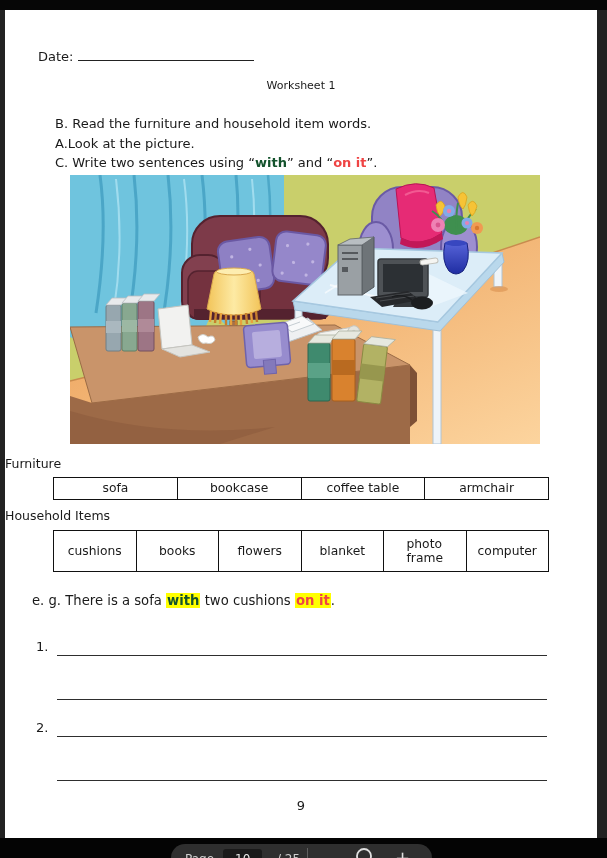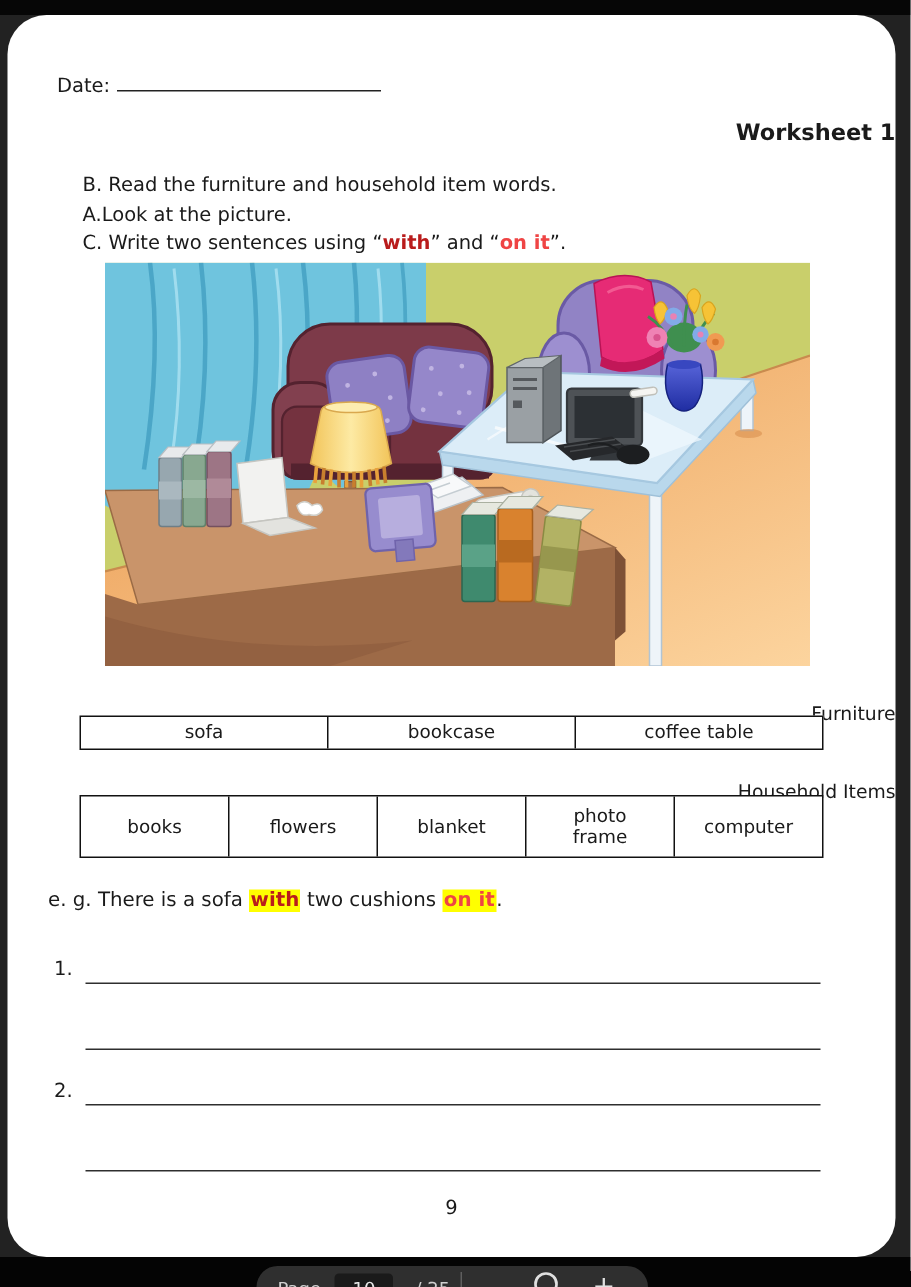--- a/index.html
+++ b/index.html
@@ -5,39 +5,39 @@
   html,body { margin:0; padding:0; }
   body {
     width:607px; height:858px; position:relative; overflow:hidden;
     background:#222222; font-family:"DejaVu Sans", sans-serif;
   }
   .band-top { position:absolute; left:0; top:0; width:607px; height:10px; background:#060606; z-index:2; }
   .band-bottom { position:absolute; left:0; top:838px; width:607px; height:20px; background:#040404; z-index:2; }
 
   .page {
     position:absolute; left:5px; top:10px; width:592px; height:828px;
-    background:#ffffff; z-index:1; color:#1a1a1a;border-radius:26px;
+    background:#ffffff; z-index:1; color:#1a1a1a;
   }
 
   .date-row { position:absolute; left:33px; top:37px; font-size:13px; }
   .date-line { display:inline-block; width:176px; height:13px; border-bottom:1.7px solid #222; margin-left:5px; }
 
-  .title { position:absolute; left:0; top:69px; width:592px; text-align:right; font-size:15px; font-weight:bold; }
+  .title { position:absolute; left:0; top:69px; width:592px; text-align:center; font-size:11px; font-weight:normal; }
 
   .instr { position:absolute; left:50px; top:104px; font-size:13px; line-height:19.5px; }
-  .w-red { color:#b91c1c; font-weight:bold; }
+  .w-red { color:#14532d; font-weight:bold; }
   .w-purple { color:#ef4444; font-weight:bold; }
 
   .picture { position:absolute; left:65px; top:165px; width:470px; height:269px; overflow:hidden; }
 
-  .tbl-label { position:absolute; left:0; width:592px; text-align:right; font-size:12.5px;margin-top:12px; }
+  .tbl-label { position:absolute; left:0; width:592px; text-align:left; font-size:12.5px; }
   .wtable { position:absolute; left:48px; width:496px; display:flex; border:1.8px solid #111; box-sizing:border-box; background:#fff; }
   .wtable .cell {
     flex:1; border-left:1.7px solid #111; display:flex; align-items:center; justify-content:center;
-    font-size:12.3px; text-align:center; white-space:pre-line; line-height:1.15;
+    font-size:12.3px; text-align:left; white-space:pre-line; line-height:1.15;
   }
   .wtable .cell:first-child { border-left:none; }
 
   .example { position:absolute; left:27px; top:583px; font-size:13.2px; }
   .hl { background:#ffff00; padding:0 1px; }
 
   .ans-num { position:absolute; left:31px; font-size:13px; }
   .ans-line { position:absolute; left:52px; width:490px; height:16px; border-bottom:1.7px solid #2e2e2e; }
 
   .pageno { position:absolute; left:0; top:788px; width:592px; text-align:center; font-size:13px; }
@@ -273,24 +273,26 @@
         </g>
       </g>
     </svg>
   </div>
 
   <div class="tbl-label" style="top:446px">Furniture</div>
   <div class="wtable" style="top:467px; height:23px;">
     <div class="cell">sofa</div>
     <div class="cell">bookcase</div>
     <div class="cell">coffee table</div>
+    <div class="cell">armchair</div>
   </div>
 
   <div class="tbl-label" style="top:498px">Household Items</div>
   <div class="wtable" style="top:520px; height:42px;">
+    <div class="cell">cushions</div>
     <div class="cell">books</div>
     <div class="cell">flowers</div>
     <div class="cell">blanket</div>
     <div class="cell">photo
 frame</div>
     <div class="cell">computer</div>
   </div>
 
   <div class="example"><span>e. g. There is a sofa </span><span class="hl w-red">with</span><span> two cushions </span><span class="hl w-purple">on it</span><span>.</span></div>
 

